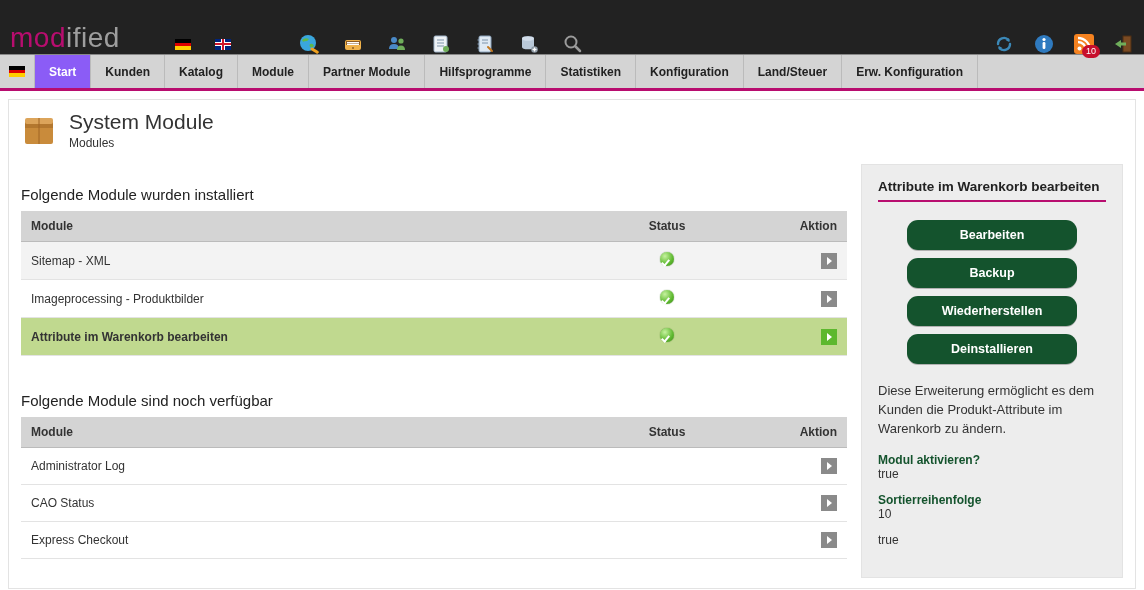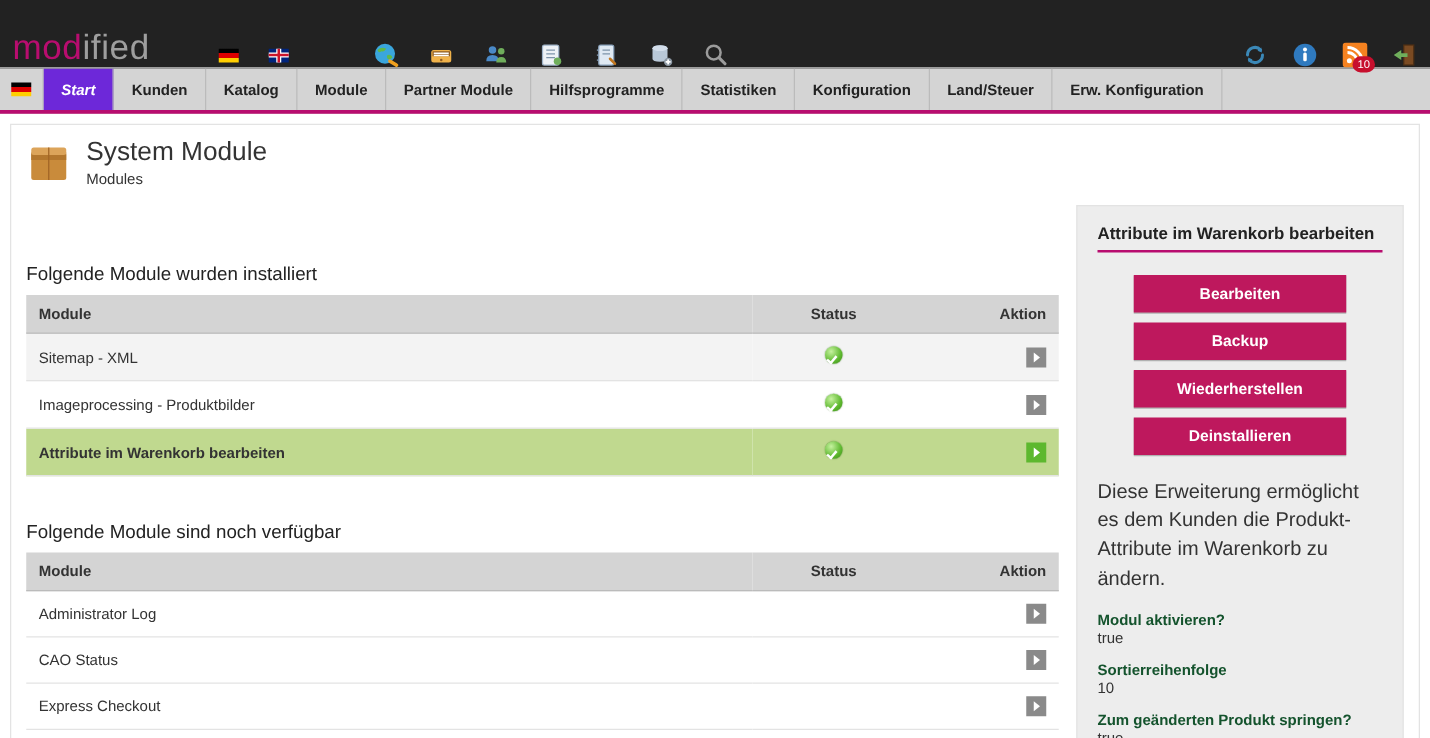--- a/index.html
+++ b/index.html
@@ -17,21 +17,21 @@
       linear-gradient(#fff,#fff) center/100% 4px no-repeat,
       linear-gradient(#fff,#fff) center/4px 100% no-repeat,
       #00247d; }
   .topbar svg { display:block; }
   .badge-wrap { position:relative; }
   .badge { position:absolute; bottom:-4px; right:-6px; background:#c70f2d; color:#fff; border-radius:8px; font-size:9px; padding:1px 4px; line-height:11px; }
   
   .navbar { background:#d4d4d4; border-top:1px solid #888; border-bottom:3px solid #b80d6f; display:flex; align-items:stretch; height:33px; }
   .nav-flag { padding:0 9px; display:flex; align-items:center; border-right:1px solid #bbb; }
   .nav-item { padding:0 14px; display:flex; align-items:center; font-weight:bold; font-size:12px; color:#222; border-right:1px solid #bbb; cursor:pointer; }
-  .nav-item.active { background:#6d28d9; color:#fff;font-style:italic; }
+  .nav-item.active { background:#8b5cf6; color:#fff; }
   
   .page { padding:8px; }
   .card { background:#fff; border:1px solid #e3e3e3; padding:10px 12px; }
   .page-head { display:flex; align-items:center; gap:12px; margin-bottom:14px; }
   .page-head h1 { margin:0; font-size:21px; font-weight:400; color:#333; }
   .page-head .sub { font-size:12px; color:#333; margin-top:2px; }
   .box-icon { width:36px; height:36px; }
   .content-row { display:flex; gap:14px;align-items:center; }
   .left-col { flex:1; }
   .right-col { width:262px; }
@@ -47,22 +47,22 @@
   table.mods tr.zebra td { background:#f3f3f3; }
   .status-ok { display:inline-block; width:14px; height:14px; border-radius:50%; background:radial-gradient(circle at 35% 30%, #c6f29f, #5db82e 60%, #3f8a1d); box-shadow:0 0 1px #2d6a12; position:relative; }
   .status-ok::after { content:""; position:absolute; left:3px; top:6px; width:3px; height:6px; border:2px solid #fff; border-top:none; border-left:none; transform:rotate(40deg); transform-origin:center; }
   .arrow-btn { display:inline-flex; width:16px; height:16px; background:#8a8a8a; align-items:center; justify-content:center; }
   .arrow-btn.sel { background:#5db82e; }
   .arrow-btn::before { content:""; width:0; height:0; border-top:4px solid transparent; border-bottom:4px solid transparent; border-left:5px solid #fff; }
   
   .panel { background:#ededed; border:1px solid #e3e3e3; padding:14px 16px 18px 16px; }
   .panel h4 { margin:0 0 6px 0; font-size:13.5px; font-weight:bold; color:#222; }
   .panel hr { border:none; border-top:2px solid #b80d6f; margin:0 0 18px 0; }
-  .btn { display:block; width:170px; margin:0 auto 8px auto; background:#be185d; color:#fff; border:none; border-radius:0; padding:8px 0; font-size:12.5px; font-weight:bold; cursor:pointer; box-shadow:0 1px 0 rgba(0,0,0,.25); }
-  .panel p { font-size:16px; color:#333; margin:18px 0 14px 0; line-height:1.45; }
+  .btn { display:block; width:170px; margin:0 auto 8px auto; background:#14532d; color:#fff; border:none; border-radius:11px; padding:8px 0; font-size:12.5px; font-weight:bold; cursor:pointer; box-shadow:0 1px 0 rgba(0,0,0,.25); }
+  .panel p { font-size:13px; color:#333; margin:18px 0 14px 0; line-height:1.45; }
   .kv { margin-bottom:12px; }
   .kv .k { font-weight:bold; font-size:12px; color:#14532d; }
   .kv .v { font-size:12px; color:#333; }
 </style>
 </head>
 <body>
 
 <div class="topbar">
   <div class="logo"><span class="a">mod</span><span class="b">ified</span></div>
   <div class="icons">
@@ -271,21 +271,20 @@
           <div id="kv-slot">
               <div class="kv">
                 <div class="k">Modul aktivieren?</div>
                 <div class="v">true</div>
               </div>
               <div class="kv">
                 <div class="k">Sortierreihenfolge</div>
                 <div class="v">10</div>
               </div>
               <div class="kv">
-                <div class="k">Zum geänderten Produkt springen?</div>
                 <div class="v">true</div>
               </div>
             </div>
         </div>
       </div>
     </div>
   </div>
 </div>
 
 </body></html>

